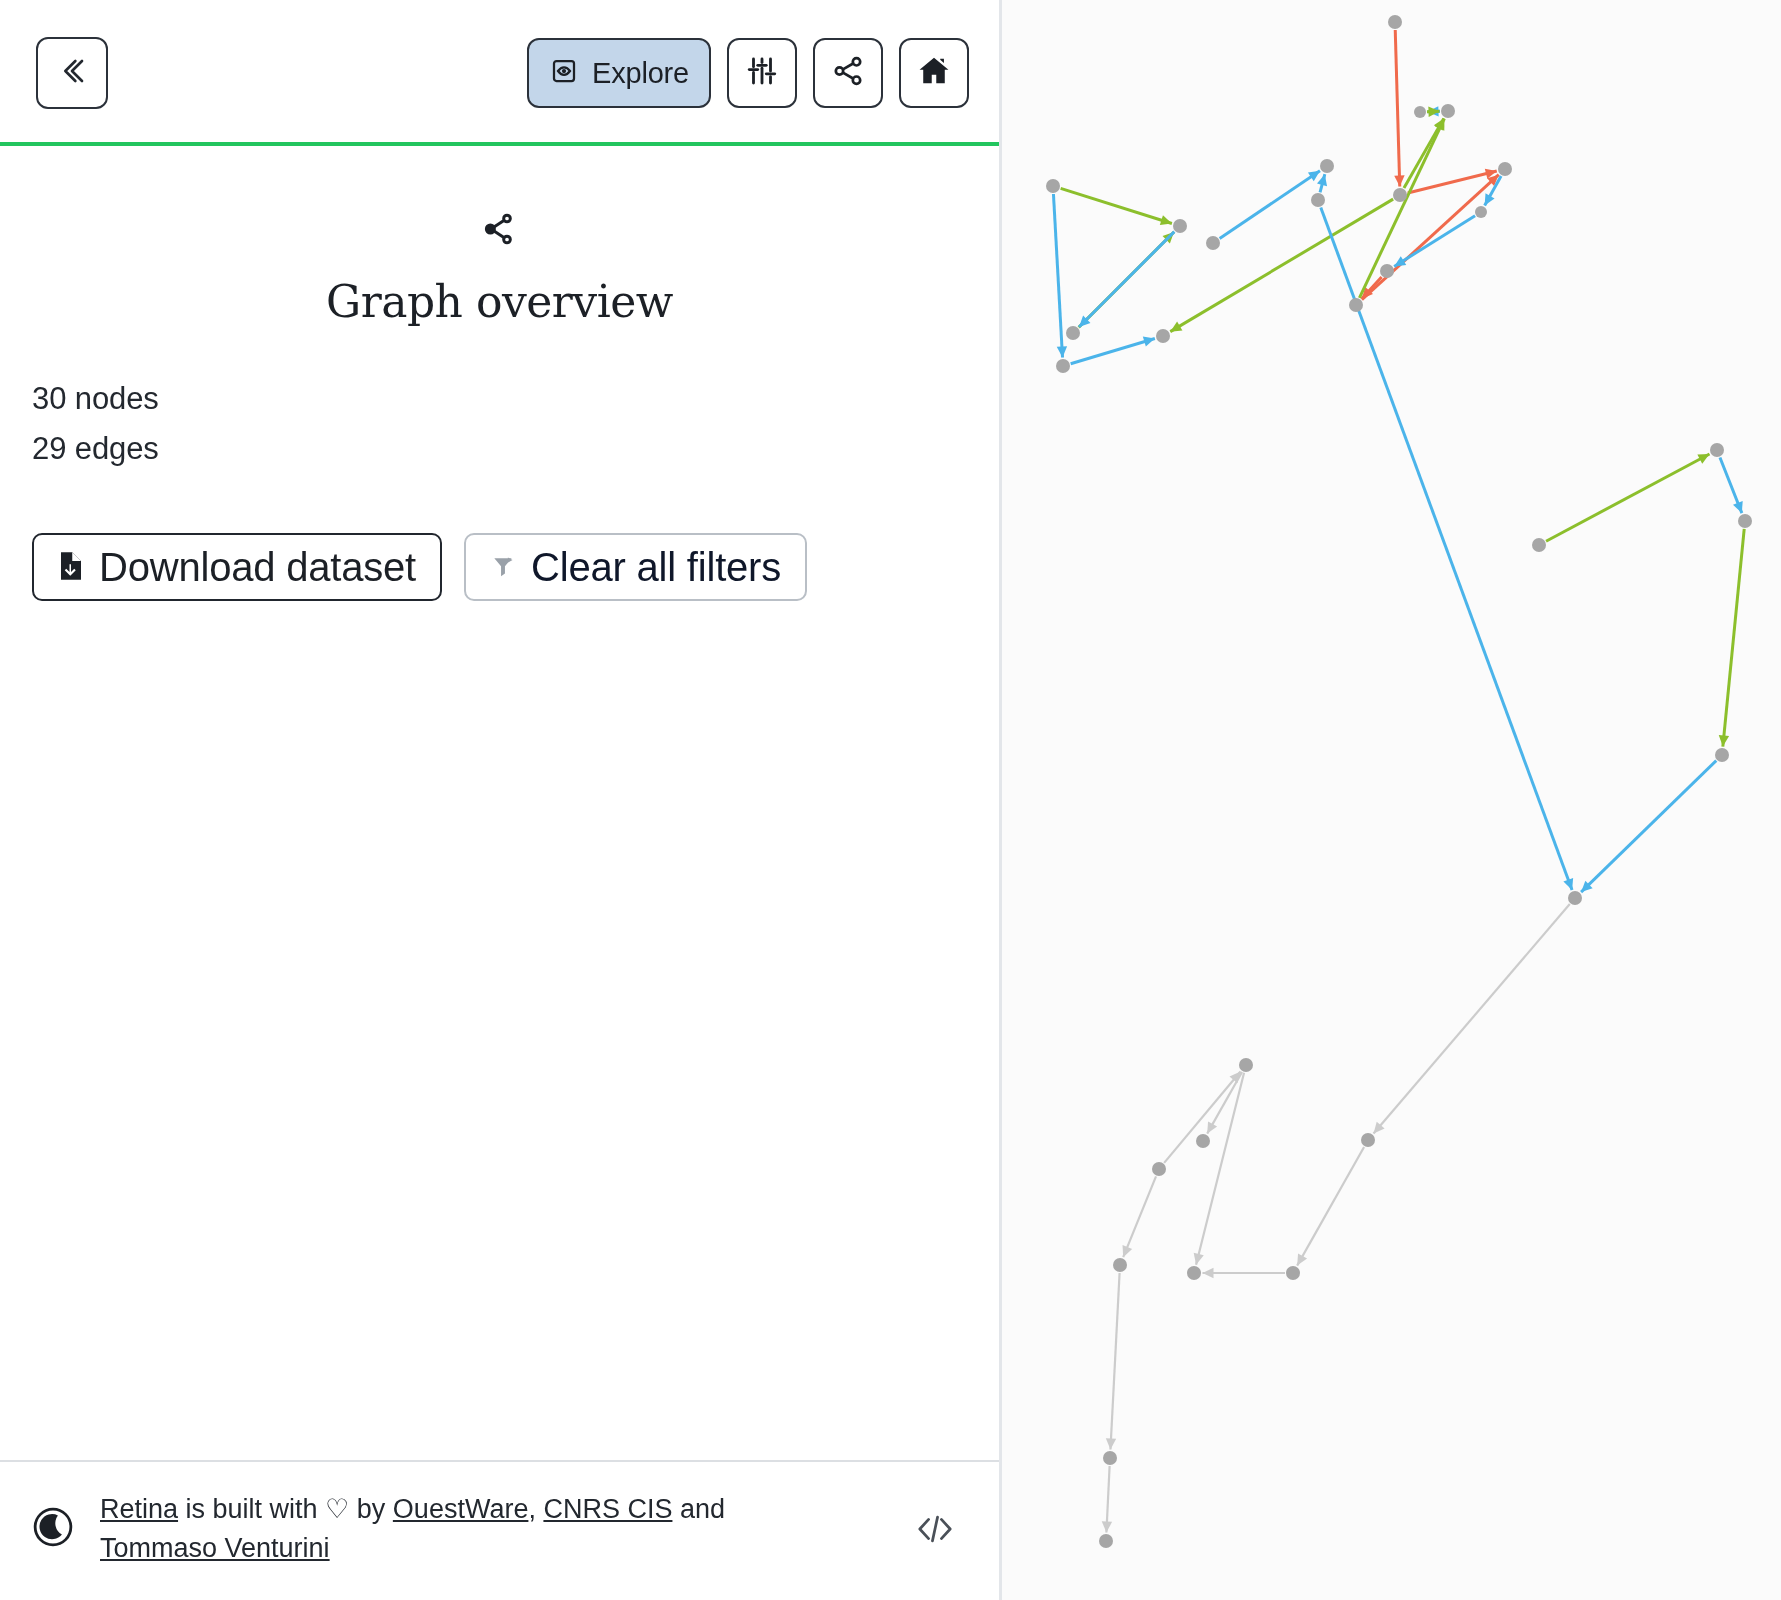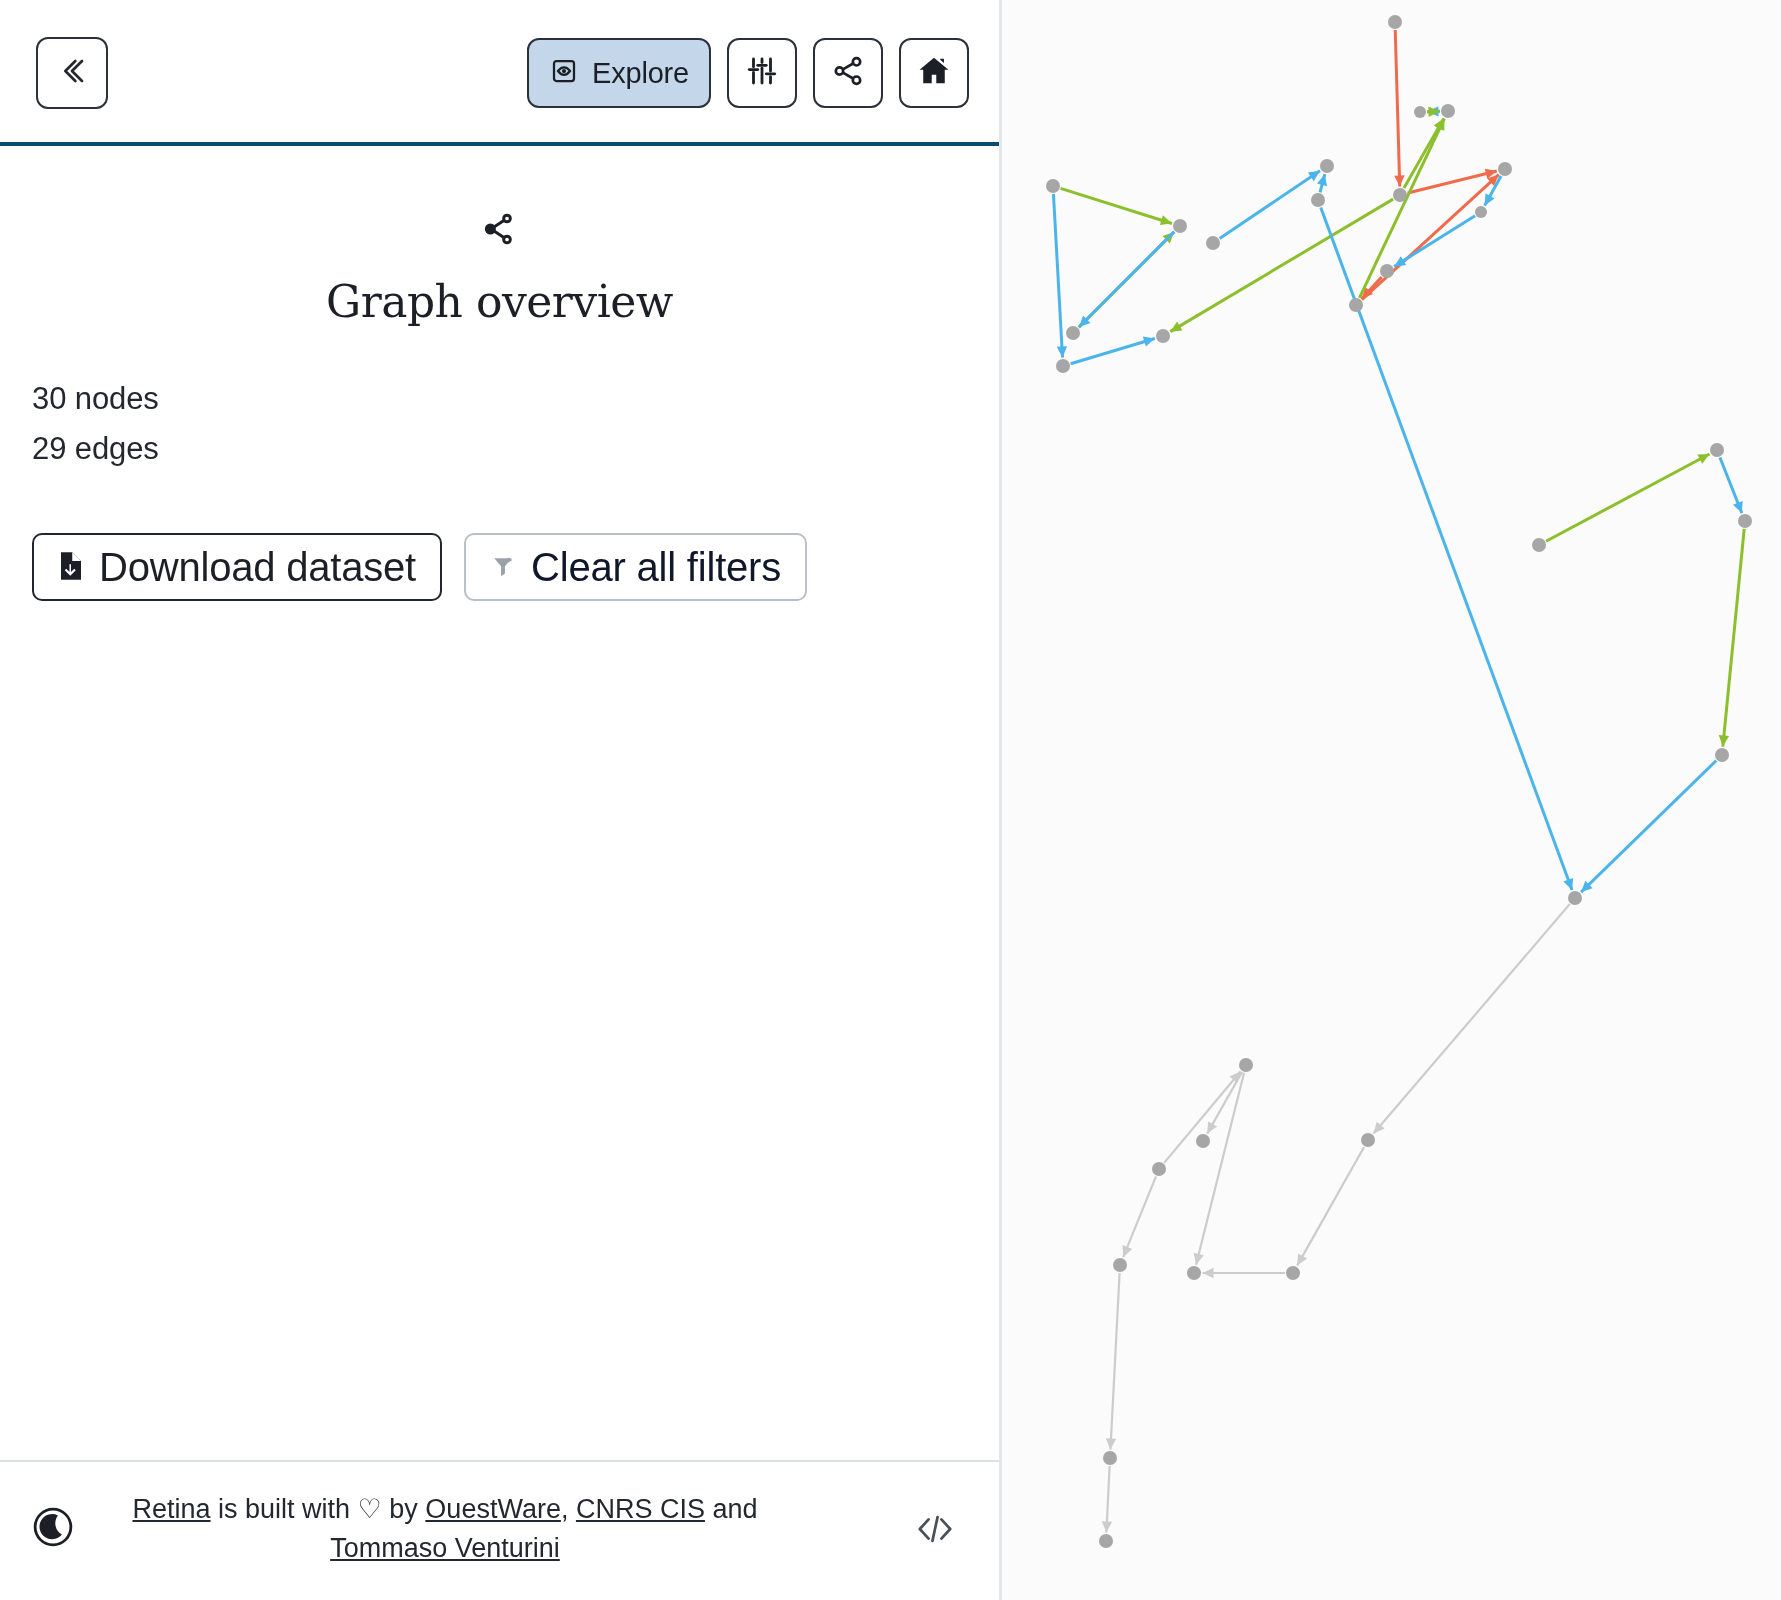--- a/index.html
+++ b/index.html
@@ -24,21 +24,21 @@
     background: #ffffff;
     border-right: 3px solid #e3e6ea;
     display: flex;
     flex-direction: column;
   }
 
   .sidebar-header {
     position: relative;
     height: 146px;
     flex: 0 0 146px;
-    border-bottom: 4px solid #0c4a6e;
+    border-bottom: 4px solid #22c55e;
     display: flex;
     align-items: center;
     padding-left: 12px;
   }
 
   .collapse-btn {
     position: absolute;
     left: 36px; top: 37px;
     width: 72px; height: 72px;
     border: 2.5px solid #2b313a;
@@ -130,21 +130,20 @@
   
   .sidebar-footer {
     flex: 0 0 auto;
     border-top: 2px solid #dcdfe3;
     padding: 26px 32px 30px 32px;
     display: flex;
     align-items: center;
     gap: 26px;
     position: relative;
     min-height: 140px;
-    text-align: center;
   }
   .footer-text {
     font-size: 27px;
     line-height: 1.45;
     color: #23282f;
     max-width: 690px;
   }
   .footer-text a {
     color: #23282f;
     text-decoration: underline;

